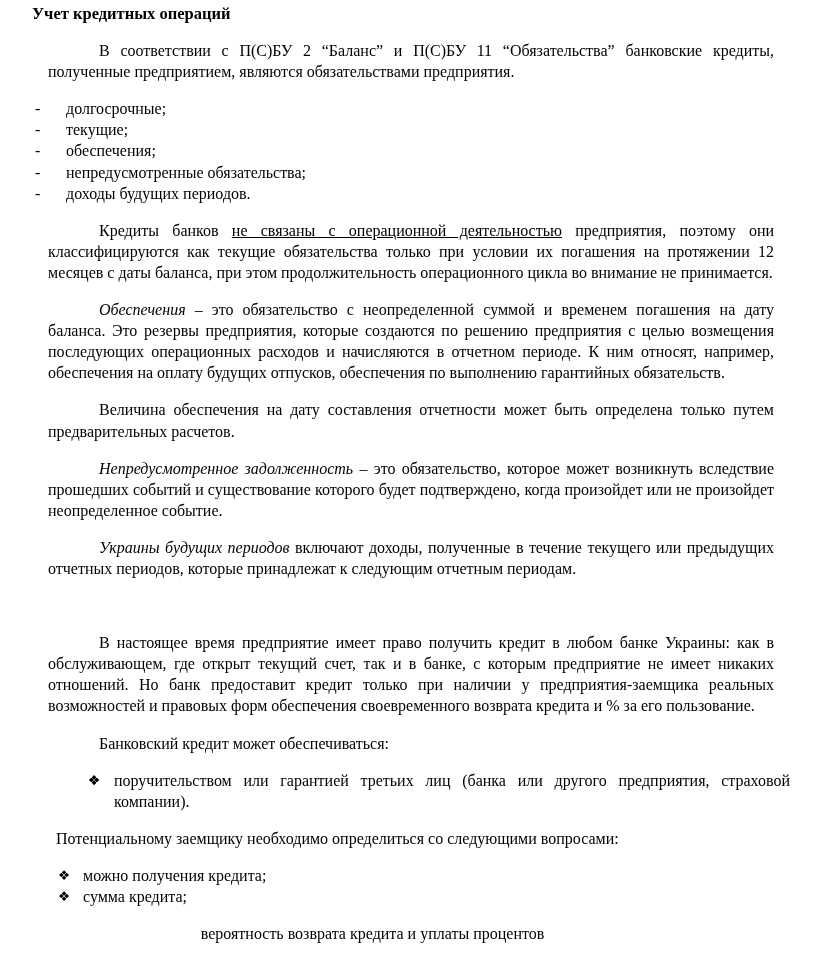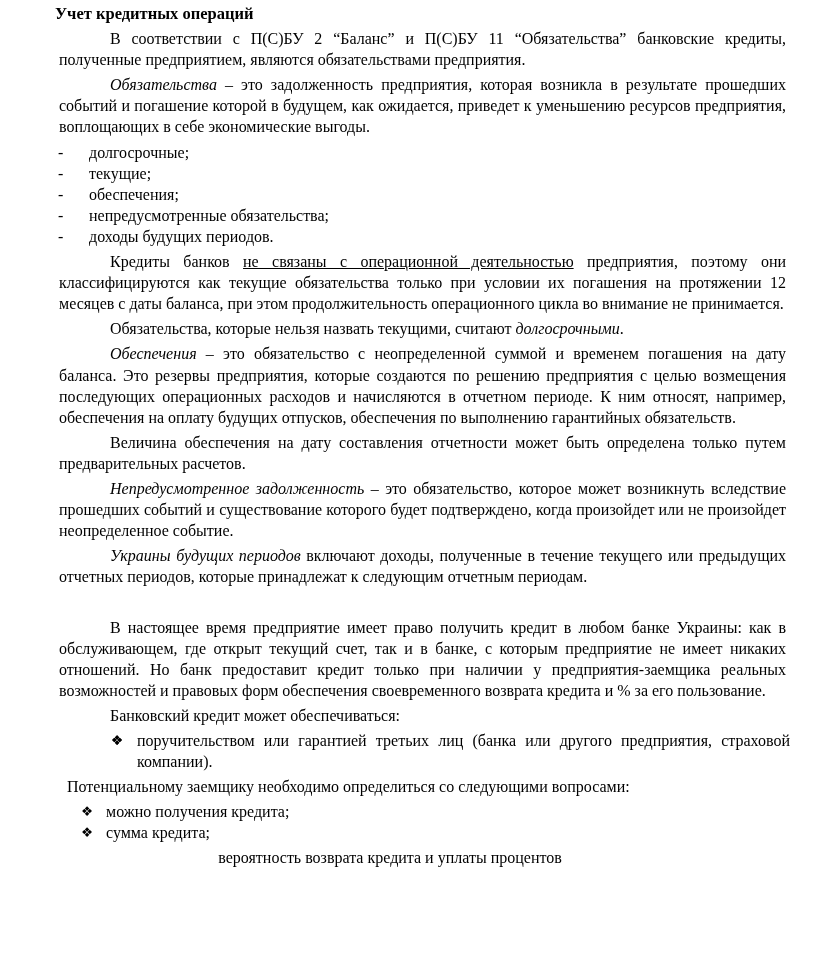--- a/index.html
+++ b/index.html
@@ -2,33 +2,33 @@
 <html><head>
 <meta charset="utf-8">
 <style>
   html, body { margin: 0; padding: 0; background: #ffffff; }
   .page {
     width: 816px;
     height: 971px;
     box-sizing: border-box;
     background: #ffffff;
     color: #000000;
-    padding: 3px 26px 0 55px;
+    padding: 3px 26px 0 32px;
     font-family: "Liberation Serif", serif;
     font-size: 16px;
     line-height: 21.1px;
     overflow: hidden;
   }
   .heading {
     font-size: 16.5px;
     font-weight: bold;
     margin: 0;
     line-height: 21.1px;
   }
-  .para { margin: 4px; text-align: justify; text-indent: 51px; }
+  .para { margin: 16px; text-align: justify; text-indent: 51px; }
   .para.small-indent { text-indent: 8px; }
   .para.outdent { text-indent: 0; margin-left: -61px; text-align: center; }
   .blank-line { height: 21.1px; }
   .list-item { position: relative; margin: 0; text-align: justify; }
   .list-item .marker { position: absolute; top: 0; }
   .list-item.dash { padding-left: 34px; }
   .list-item.dash .marker { left: 3px; }
   .list-item.diamond { padding-left: 82px; }
   .list-item.diamond .marker { left: 56px; font-size: 13.5px; font-family: "DejaVu Sans", sans-serif; }
   .list-item.diamond-small { padding-left: 51px; }
@@ -37,28 +37,26 @@
   .underline { text-decoration: underline; }
   .normal { }
 </style>
 </head>
 <body>
 
 <div class="page">
   <h1 class="heading">Учет кредитных операций</h1>
   <div class="doc-body" id="doc-body">
       <p class="para"><span class="normal">В соответствии с П(С)БУ 2 “Баланс” и П(С)БУ 11 “Обязательства” банковские кредиты, полученные предприятием, являются обязательствами предприятия.</span></p>
-      <p class="para"><span class="italic">Обязательства</span><span class="normal"> – это задолженность предприятия, которая возникла в результате прошедших событий и погашение которой в будущем, как ожидается, приведет к уменьшению ресурсов предприятия, воплощающих в себе экономические выгоды.</span></p>
       <div class="list-item dash"><span class="marker">-</span><span class="item-text"><span class="normal">долгосрочные;</span></span></div>
       <div class="list-item dash"><span class="marker">-</span><span class="item-text"><span class="normal">текущие;</span></span></div>
       <div class="list-item dash"><span class="marker">-</span><span class="item-text"><span class="normal">обеспечения;</span></span></div>
       <div class="list-item dash"><span class="marker">-</span><span class="item-text"><span class="normal">непредусмотренные обязательства;</span></span></div>
       <div class="list-item dash"><span class="marker">-</span><span class="item-text"><span class="normal">доходы будущих периодов.</span></span></div>
       <p class="para"><span class="normal">Кредиты банков </span><span class="underline">не связаны с операционной деятельностью</span><span class="normal"> предприятия, поэтому они классифицируются как текущие обязательства только при условии их погашения на протяжении 12 месяцев с даты баланса, при этом продолжительность  операционного цикла во внимание не принимается.</span></p>
-      <p class="para"><span class="normal">Обязательства, которые нельзя назвать текущими, считают </span><span class="italic">долгосрочными</span><span class="normal">.</span></p>
       <p class="para"><span class="italic">Обеспечения</span><span class="normal"> – это обязательство с неопределенной суммой и временем погашения на дату баланса. Это резервы предприятия, которые создаются по решению предприятия с целью возмещения последующих операционных расходов и начисляются в отчетном периоде. К ним относят, например, обеспечения на оплату будущих  отпусков, обеспечения по выполнению гарантийных обязательств.</span></p>
       <p class="para"><span class="normal">Величина обеспечения на дату составления отчетности может быть определена только путем предварительных расчетов.</span></p>
       <p class="para"><span class="italic">Непредусмотренное задолженность</span><span class="normal"> – это обязательство, которое  может возникнуть вследствие прошедших событий и существование которого будет подтверждено, когда произойдет или не произойдет неопределенное событие.</span></p>
       <p class="para"><span class="italic">Украины будущих периодов</span><span class="normal"> включают доходы, полученные в течение текущего или предыдущих отчетных периодов, которые принадлежат к следующим отчетным периодам.</span></p>
       <div class="blank-line">&nbsp;</div>
       <p class="para"><span class="normal">В настоящее время предприятие имеет право получить кредит в любом банке Украины: как в обслуживающем, где открыт текущий счет, так и в банке, с которым предприятие не имеет никаких отношений. Но банк предоставит кредит только при наличии у предприятия-заемщика реальных возможностей и правовых форм обеспечения своевременного возврата кредита и % за его пользование.</span></p>
       <p class="para"><span class="normal">Банковский кредит может обеспечиваться:</span></p>
       <div class="list-item diamond"><span class="marker">❖</span></div>
       <div class="list-item diamond"><span class="marker">❖</span><span class="item-text"><span class="normal">поручительством или гарантией третьих лиц (банка или другого предприятия, страховой компании).</span></span></div>
       <p class="para small-indent"><span class="normal">Потенциальному заемщику необходимо определиться со следующими вопросами:</span></p>

